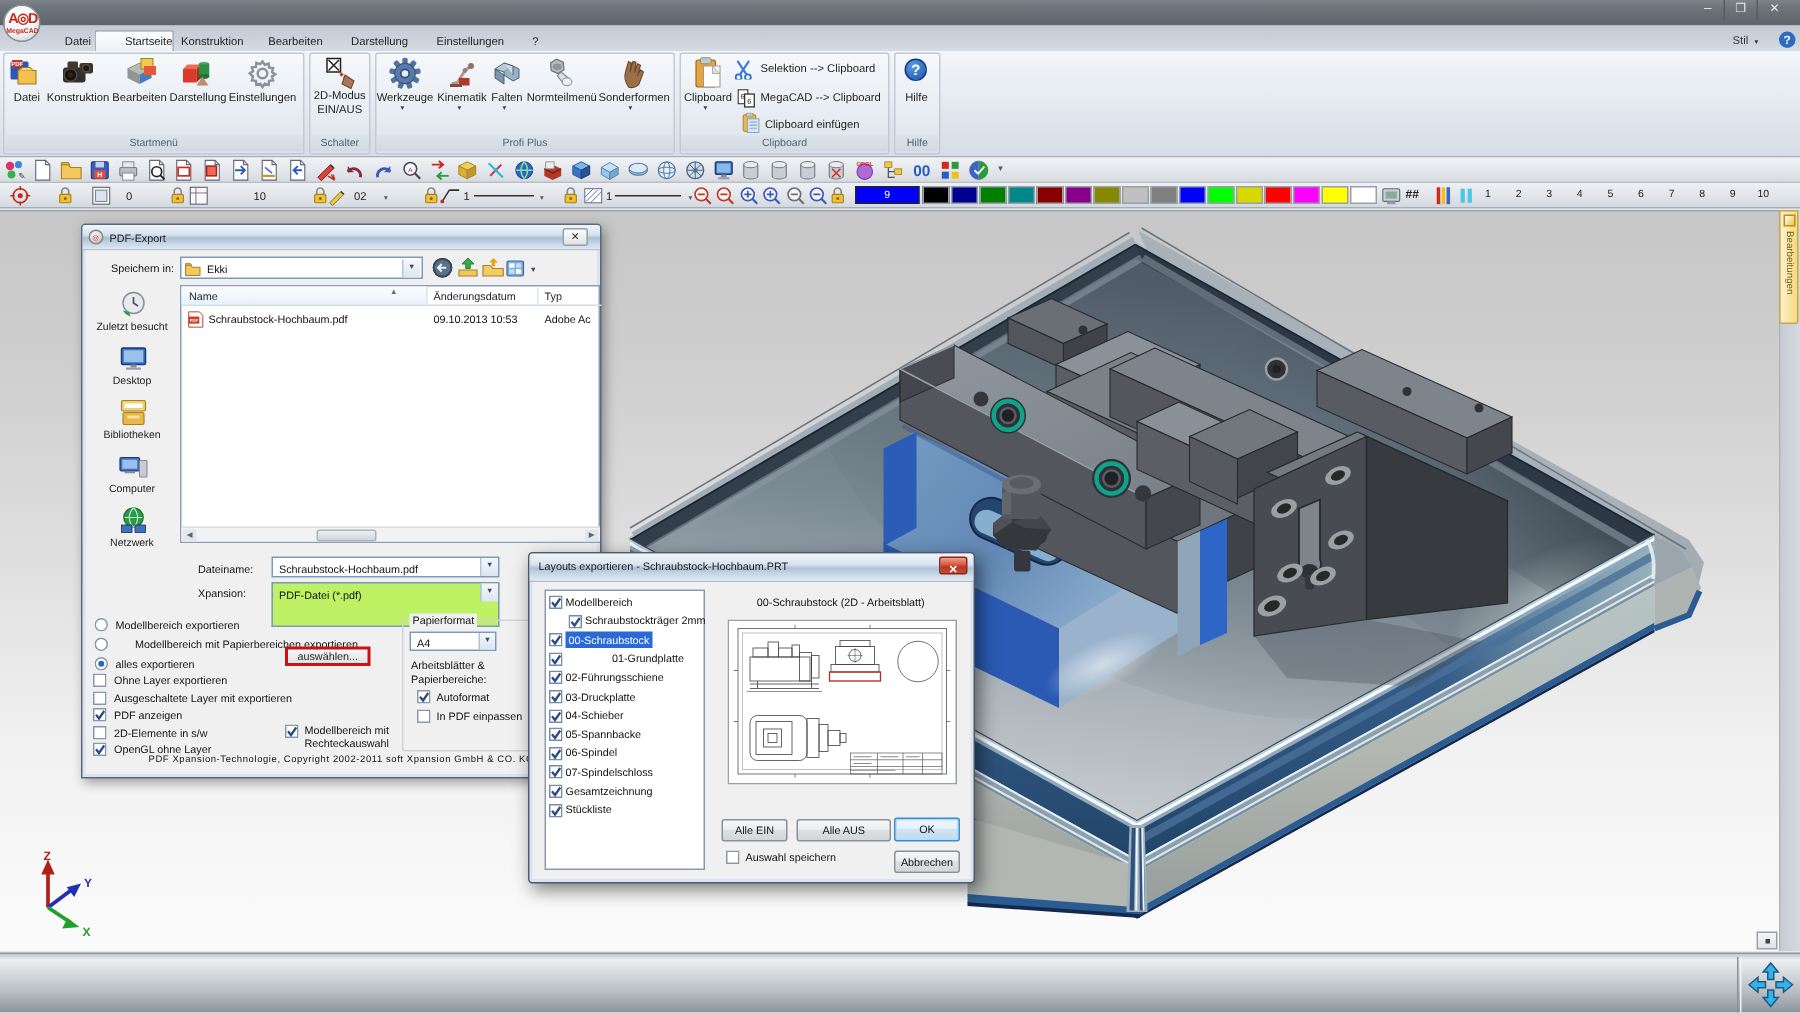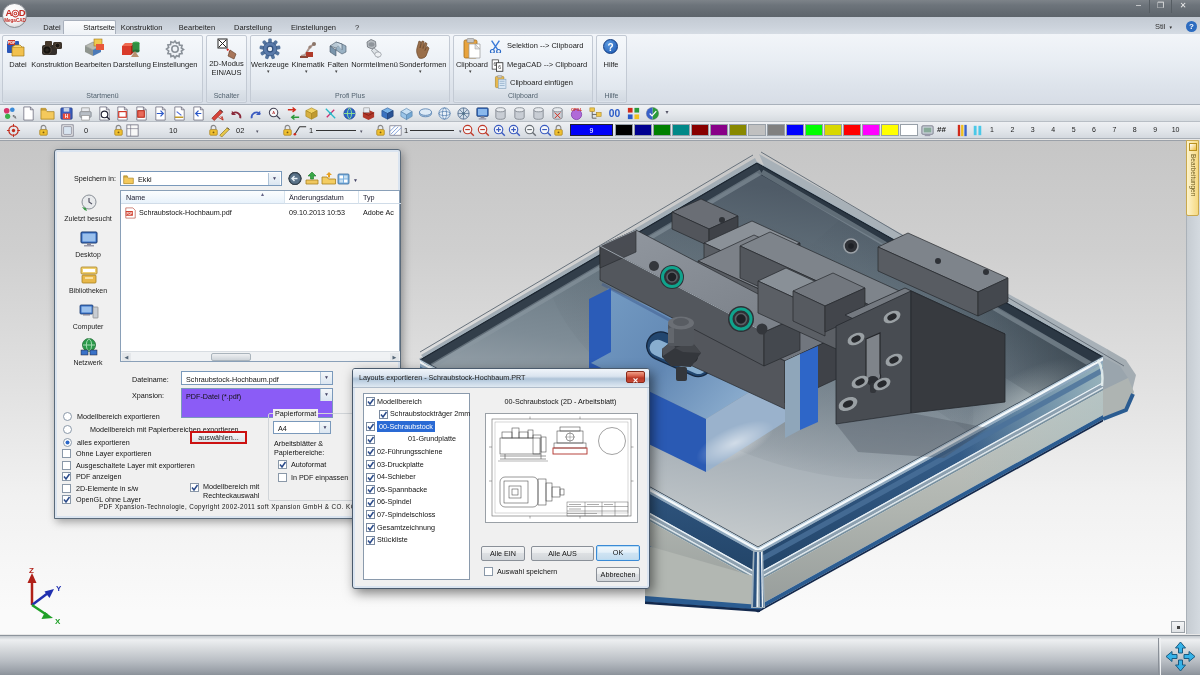--- a/index.html
+++ b/index.html
@@ -704,20 +704,27 @@
 </div>
 <svg class="abs" style="left:1164px;top:640px;" width="33" height="33" viewBox="0 0 33 33">
 <g stroke="#1a5a80" stroke-width="1" fill="#35b2e8">
 <path d="M16.5 2 l5 6 h-3 v5 h-4 v-5 h-3z"></path>
 <path d="M16.5 31 l5 -6 h-3 v-5 h-4 v5 h-3z"></path>
 <path d="M2 16.5 l6 -5 v3 h5 v4 h-5 v3z"></path>
 <path d="M31 16.5 l-6 -5 v3 h-5 v4 h5 v3z"></path>
 </g>
   </svg>
 <div class="abs" style="left:54px;top:149px;width:347px;height:370px;background:#f0f0f0;border:1px solid #5a6a7a;border-radius:3px 3px 0 0;box-shadow:inset 0 0 0 2px rgba(214,226,240,0.85),2px 3px 8px rgba(0,0,0,0.35);">
+    <div class="abs" style="left:0;top:0;width:345px;height:17px;background:linear-gradient(180deg,#eef4fa 0%,#d7e2ee 40%,#abc0d5 55%,#c4d4e4 75%,#dde7f1 100%);border-bottom:1px solid #b8c4d0;border-radius:2px 2px 0 0;">
+<div class="abs" style="left:4px;top:3px;width:10px;height:10px;border-radius:50%;background:radial-gradient(circle at 38% 32%,#f8f8f8,#d8d8d8 60%,#aaa);border:0.5px solid #888;">
+        <div style="position:absolute;left:1.5px;top:2.5px;width:7px;height:5px;color:#c42828;font-size:5px;line-height:5px;">◎</div>
+      </div>
+<div class="abs" style="left:18px;top:3.5px;font-size:7.2px;color:#1a1a1a;">PDF-Export</div>
+<div class="abs" style="left:320px;top:2px;width:17px;height:12px;background:linear-gradient(180deg,#fdfdfd,#e0e3e6);border:1px solid #98a0a8;border-radius:2px;text-align:center;font-size:7px;line-height:11px;color:#333;">✕</div>
+</div>
     <div class="abs" style="left:19px;top:24px;font-size:7.2px;color:#111;">Speichern in:</div>
     <div class="abs" style="left:65px;top:21px;width:162px;height:15px;background:#fff;border:1px solid #7a99bb;">
 <svg class="abs" style="left:2px;top:2px" width="11" height="11" viewBox="0 0 16 16">
         <path d="M1 4 l5 0 1.5 2 H15 v8 H1z" fill="#f4c95c" stroke="#a8821e" stroke-width="1"></path>
         <path d="M1 4 v-1.5 h5 l1 1.5z" fill="#e8b84a" stroke="#a8821e" stroke-width="0.8"></path>
       </svg>
 <div class="abs" style="left:17px;top:3px;font-size:7.2px;color:#111;">Ekki</div>
 <div class="abs" style="right:1px;top:1px;width:12px;height:11.5px;background:linear-gradient(180deg,#f4f7fa,#dbe6f1);border-left:1px solid #b0c4d8;text-align:center;font-size:5px;line-height:11px;color:#446;">▼</div>
 </div>
     <svg class="abs" style="left:233px;top:21px;" width="64" height="15" viewBox="0 0 64 15">
@@ -794,21 +801,21 @@
  <div class="abs" style="left:90px;top:1px;width:40px;height:8px;background:linear-gradient(180deg,#eef0f2,#cfd5da);border:1px solid #aab4bc;border-radius:2px;"></div>
  <div class="abs" style="right:1px;top:1px;width:9px;height:8px;background:#e4e7ea;font-size:5px;text-align:center;line-height:8px;color:#567;">▶</div>
 </div>
 </div>
     <div class="abs" style="left:77px;top:225px;font-size:7.2px;color:#111;">Dateiname:</div>
     <div class="abs" style="left:126px;top:221px;width:152px;height:14px;background:#fff;border:1px solid #7a99bb;">
       <div class="abs" style="left:4px;top:2.5px;font-size:7.2px;color:#111;">Schraubstock-Hochbaum.pdf</div>
       <div class="abs" style="right:0px;top:0px;width:12px;height:12px;background:linear-gradient(180deg,#f4f7fa,#dbe6f1);border-left:1px solid #b0c4d8;text-align:center;font-size:5px;line-height:11px;color:#446;">▼</div>
     </div>
     <div class="abs" style="left:77px;top:241px;font-size:7.2px;color:#111;">Xpansion:</div>
-    <div class="abs" style="left:126px;top:238px;width:152px;height:30px;background:#8b5cf6;border:1px solid #7a99bb;">
+    <div class="abs" style="left:126px;top:238px;width:152px;height:30px;background:#bef264;border:1px solid #7a99bb;">
       <div class="abs" style="left:4px;top:2.5px;font-size:7.2px;color:#111;">PDF-Datei (*.pdf)</div>
       <div class="abs" style="right:0px;top:0px;width:12px;height:12px;background:linear-gradient(180deg,#f4f7fa,#dbe6f1);border-left:1px solid #b0c4d8;text-align:center;font-size:5px;line-height:11px;color:#446;">▼</div>
     </div>
     <svg class="abs" style="left:8px;top:262px" width="9" height="9" viewBox="0 0 9 9">
       <circle cx="4.5" cy="4.5" r="4" fill="#fff" stroke="#8a98a8" stroke-width="1"></circle>
     </svg>
     <div class="abs" style="left:22px;top:262px;font-size:7.2px;color:#111;">Modellbereich exportieren</div>
     <svg class="abs" style="left:8px;top:275px" width="9" height="9" viewBox="0 0 9 9">
       <circle cx="4.5" cy="4.5" r="4" fill="#fff" stroke="#8a98a8" stroke-width="1"></circle>
     </svg>

